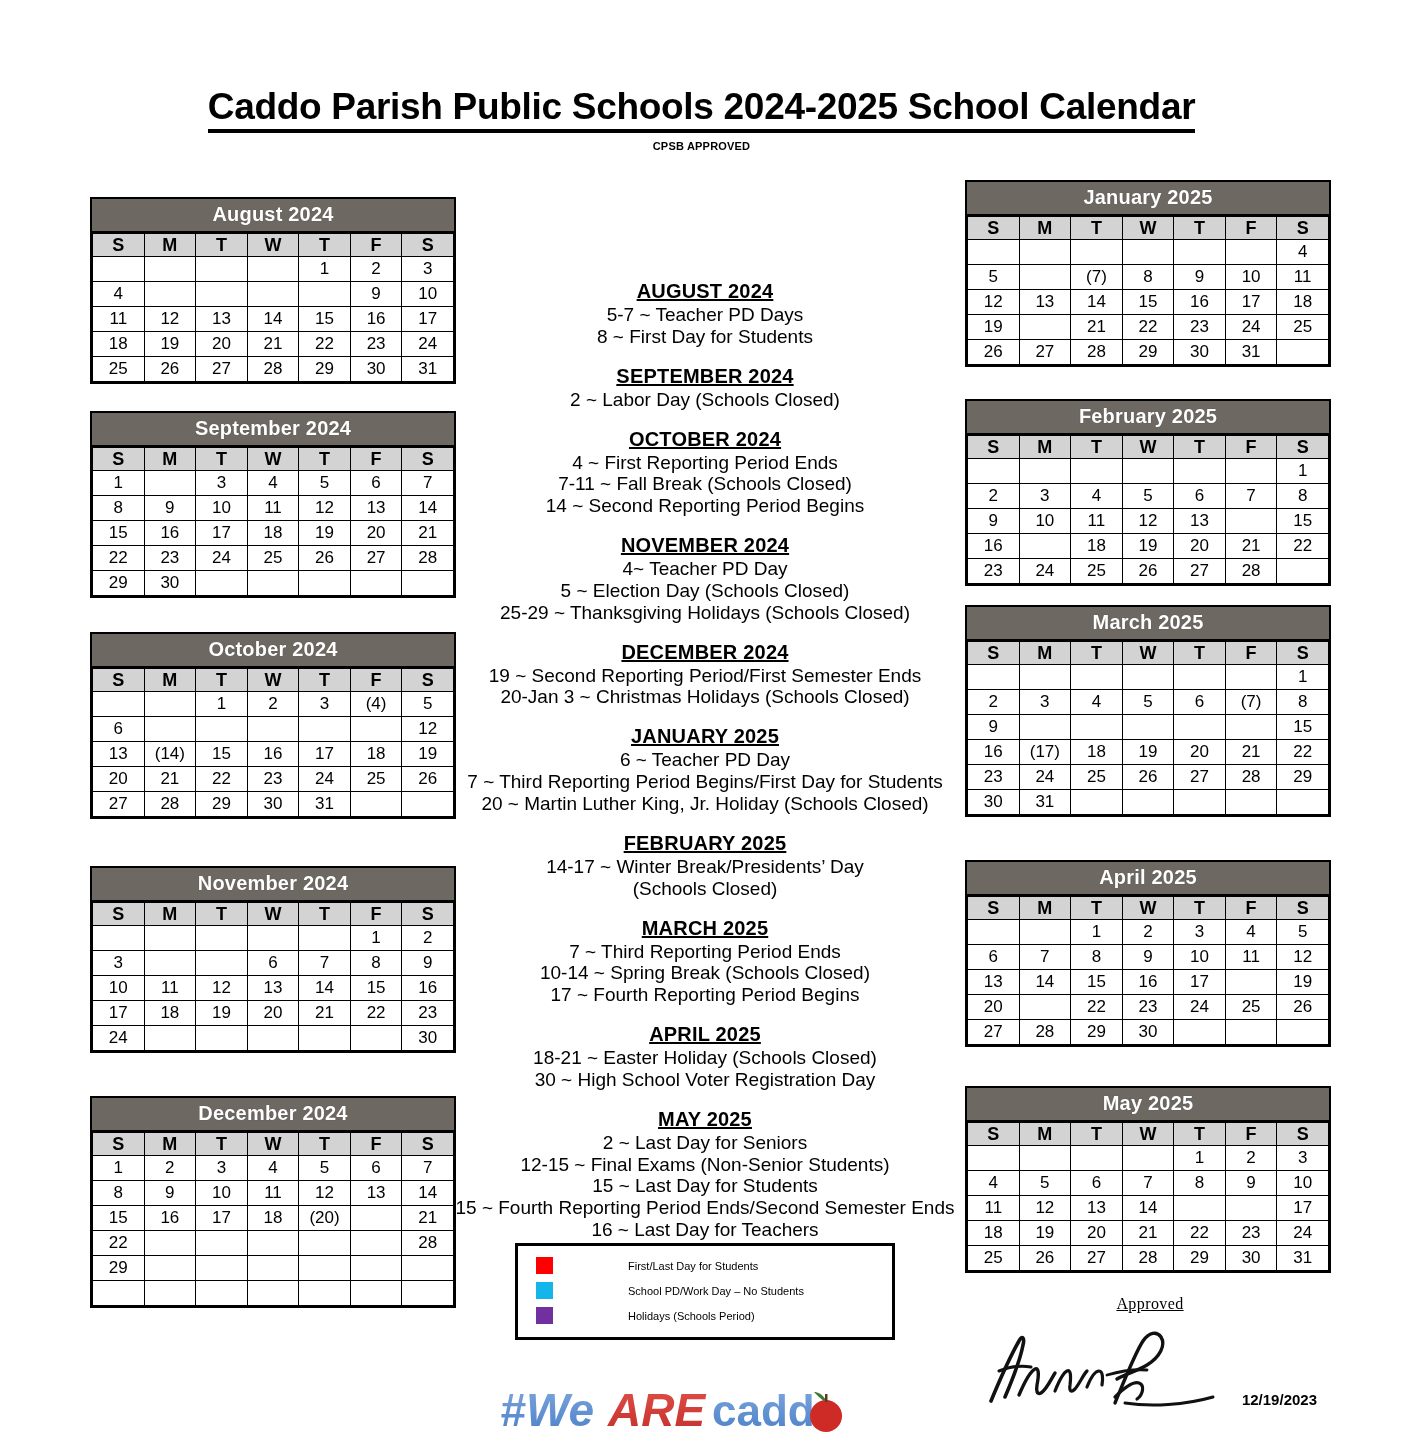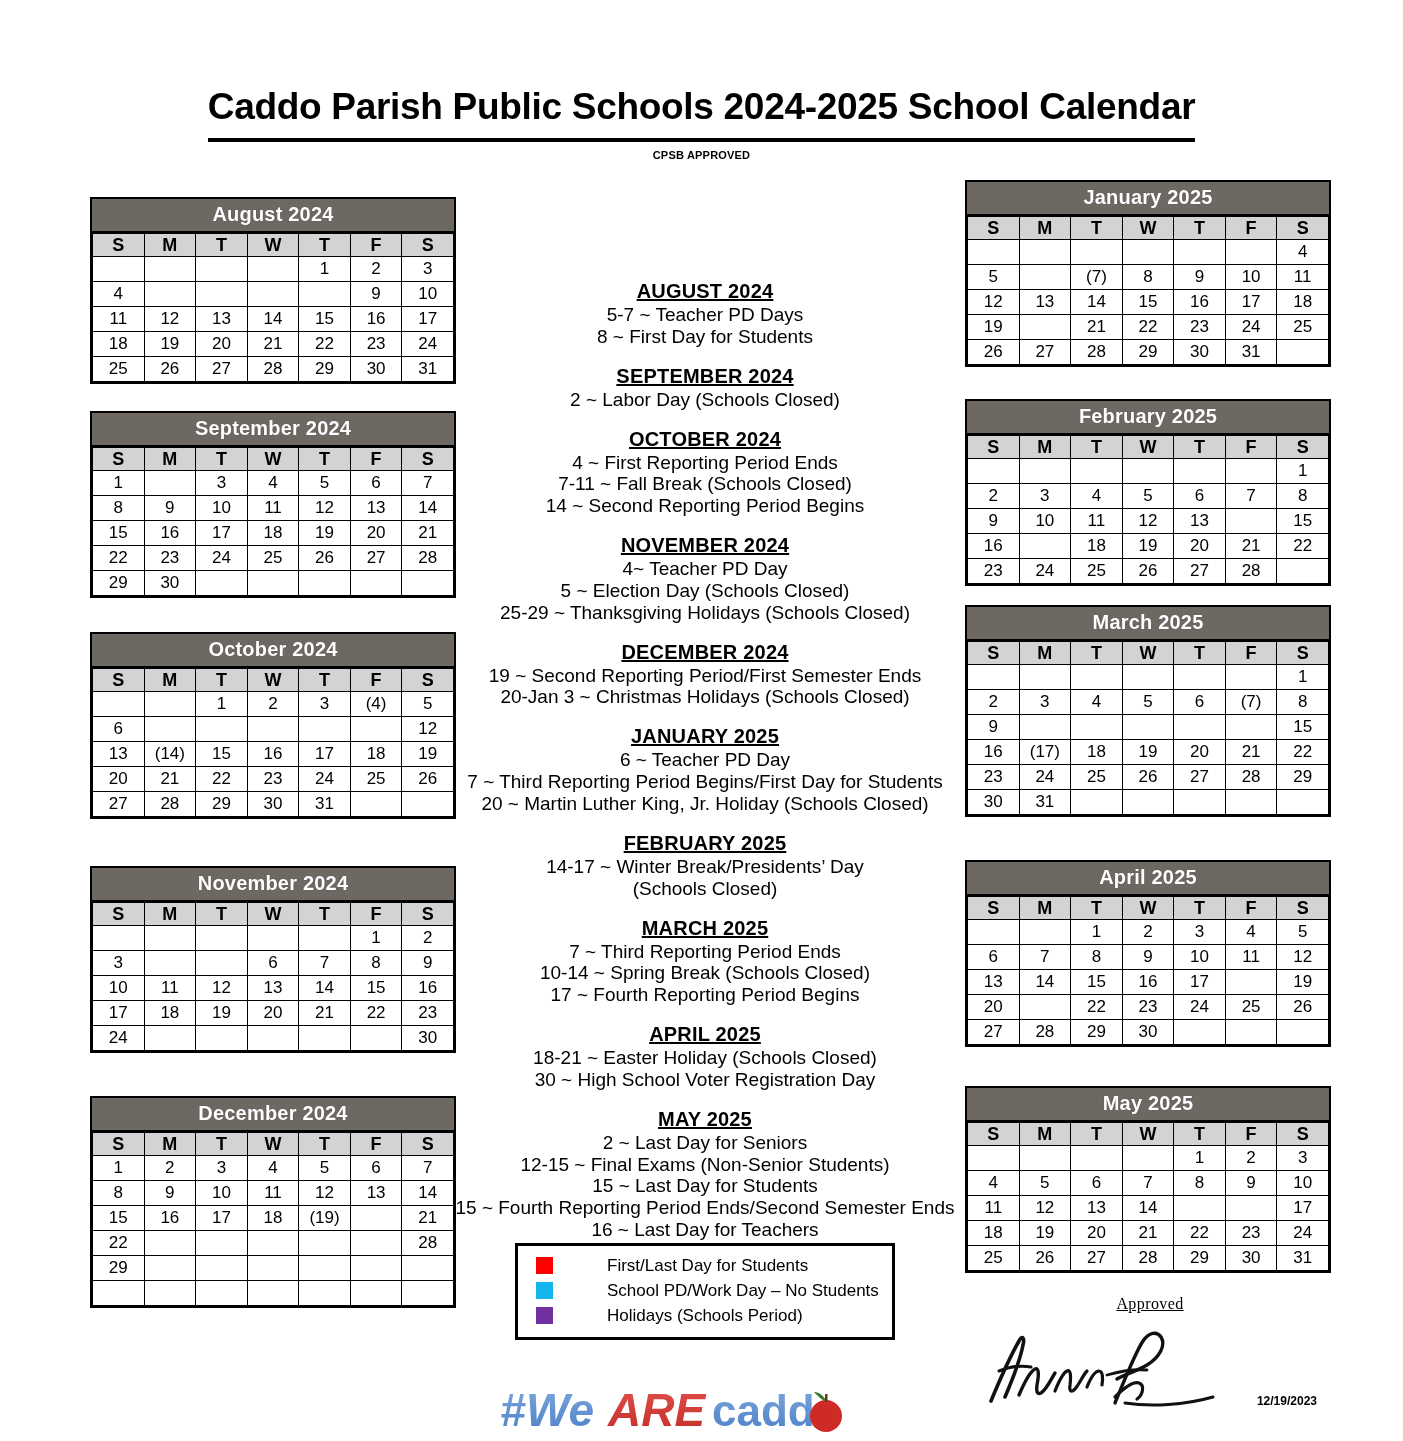--- a/index.html
+++ b/index.html
@@ -23,21 +23,21 @@
     left: 0;
     width: 1403px;
     text-align: center;
   }
   .main-title {
     display: inline-block;
     font-size: 37px;
     font-weight: bold;
     letter-spacing: -0.3px;
     border-bottom: 4px solid #000;
-    padding-bottom: 11px;
+    padding-bottom: 2px;
     line-height: 1.05;
     white-space: nowrap;
   }
   .sub-title {
     margin-top: 7px;
     font-size: 11px;
     font-weight: bold;
     letter-spacing: 0.2px;
   }
 
@@ -127,22 +127,22 @@
   }
   .swatch {
     width: 17px;
     height: 17px;
     flex: 0 0 17px;
   }
   .sw-red  { background: #fe0000; }
   .sw-blue { background: #13b5ea; }
   .sw-pur  { background: #7030a0; }
   .legend-label {
-    margin-left: 54px;
-    font-size: 17px;
+    margin-left: 75px;
+    font-size: 11px;
     white-space: nowrap;
   }
 
   
   .approved-block {
     position: absolute;
     left: 965px;
     top: 1295px;
     width: 370px;
     text-align: center;
@@ -156,21 +156,21 @@
   .sig-wrap {
     position: relative;
     height: 95px;
     margin-top: 6px;
   }
   .sig-svg { position: absolute; left: 10px; top: 4px; }
   .sig-date {
     position: absolute;
     right: 18px;
     bottom: 6px;
-    font-size: 12px;
+    font-size: 15px;
     font-weight: bold;
   }
 
   
   .logo {
     position: absolute;
     left: 500px;
     top: 1384px;
     width: 400px;
     height: 54px;
@@ -467,21 +467,21 @@
           <td>11</td>
           <td>12</td>
           <td>13</td>
           <td class="we">14</td>
         </tr>
         <tr>
           <td class="we">15</td>
           <td>16</td>
           <td>17</td>
           <td>18</td>
-          <td>(19)</td>
+          <td>(20)</td>
           <td class="pur">20</td>
           <td class="we">21</td>
         </tr>
         <tr>
           <td class="we">22</td>
           <td class="pur">23</td>
           <td class="pur">24</td>
           <td class="pur">25</td>
           <td class="pur">26</td>
           <td class="pur">27</td>

